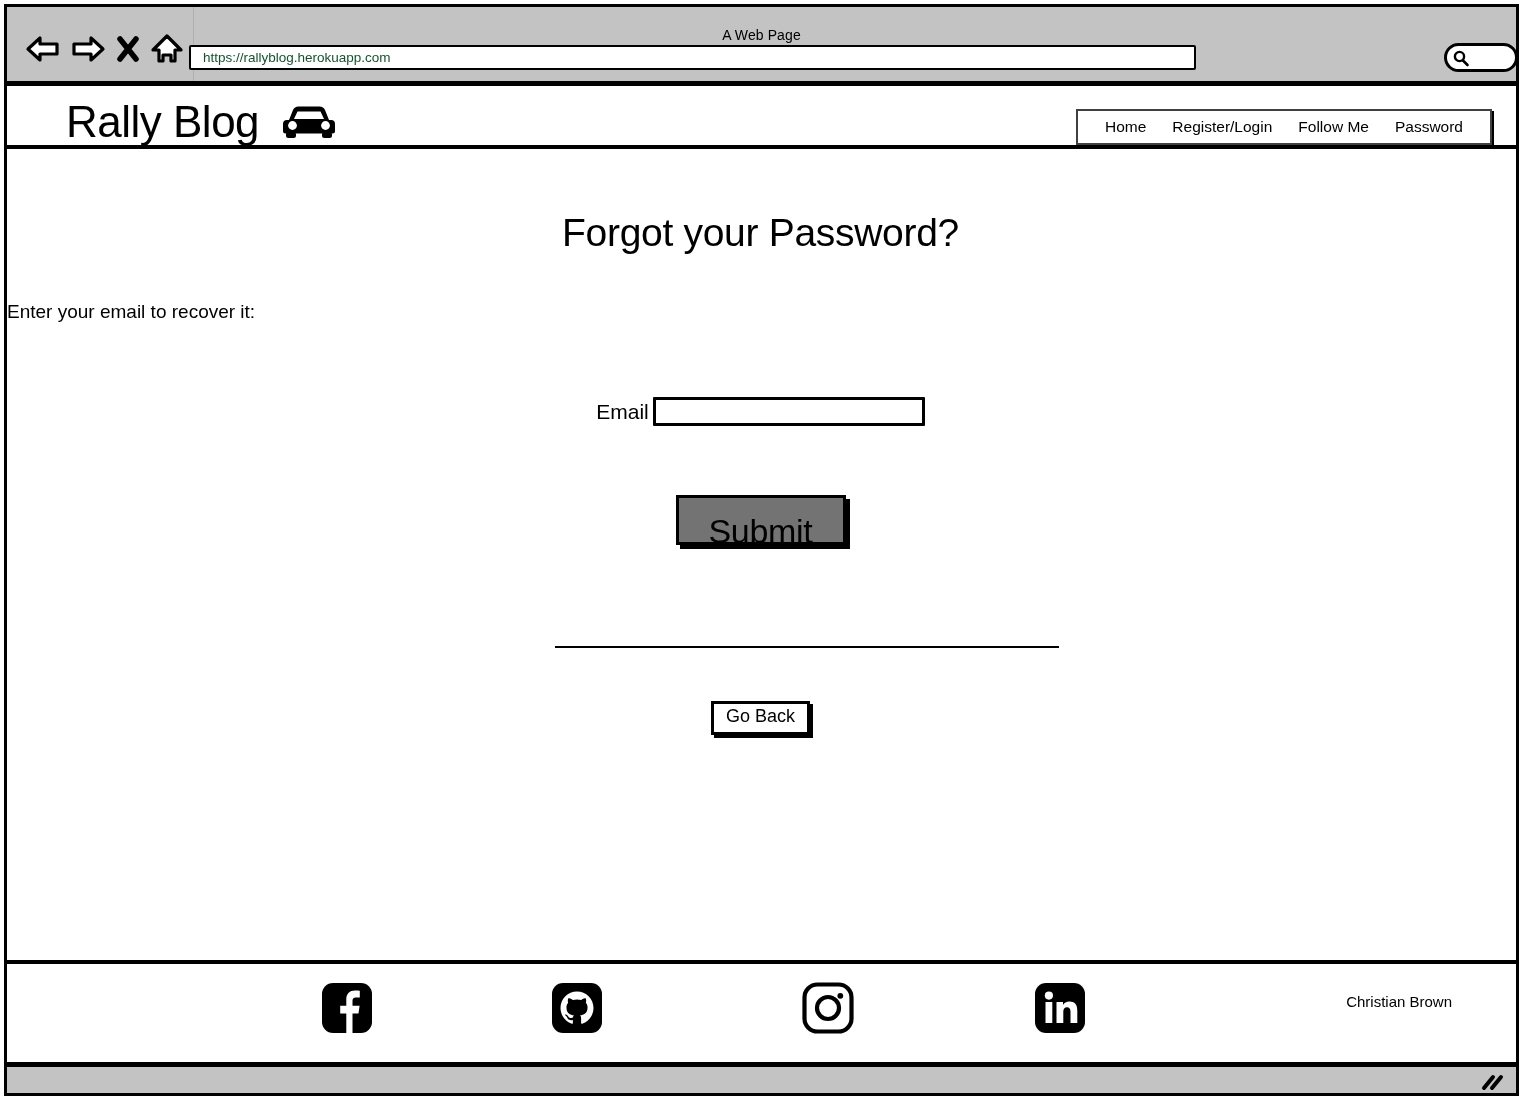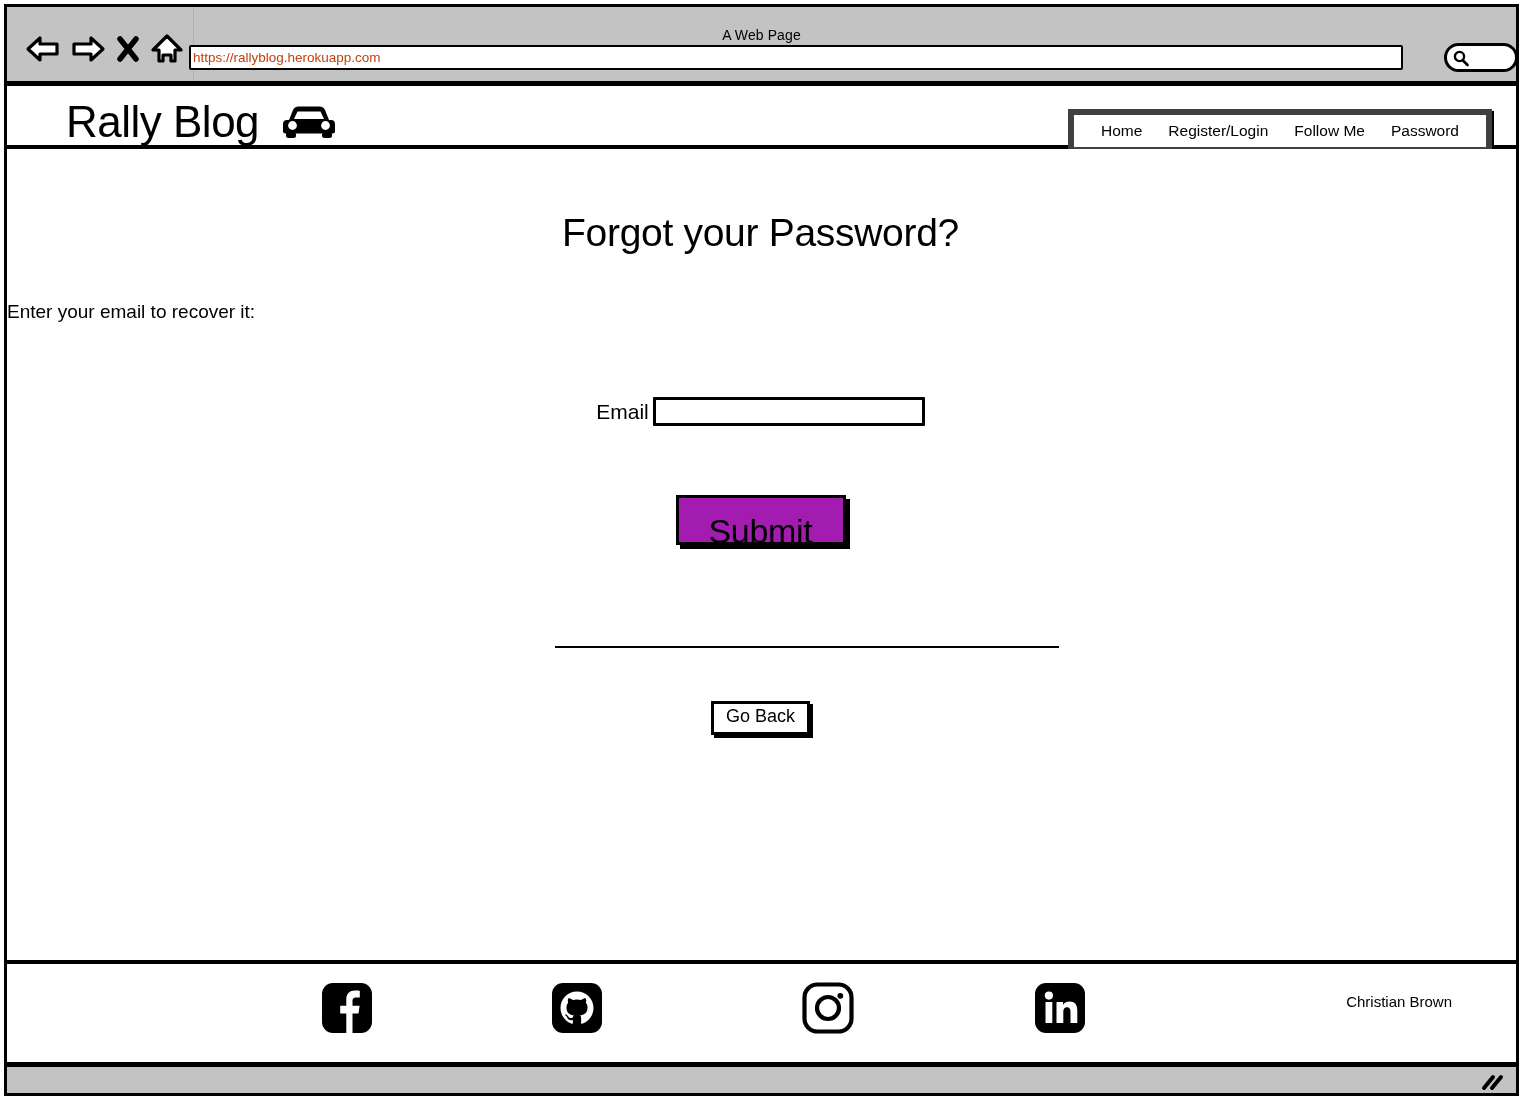--- a/index.html
+++ b/index.html
@@ -65,31 +65,31 @@
   }
   .nav-icon {
     display: block;
     line-height: 0;
   }
 
   .url-bar {
     position: absolute;
     left: 182px;
     top: 38px;
-    width: 1214px;
+    width: 1007px;
     height: 25px;
     background: #ffffff;
     border: 2.5px solid #000;
     border-radius: 2px;
     box-sizing: border-box;
     display: flex;
     align-items: center;
-    padding-left: 2px;
+    padding-left: 12px;
     font-size: 13.5px;
-    color: #c2410c;
+    color: #14532d;
     overflow: hidden;
     white-space: nowrap;
   }
 
   .search-pill {
     position: absolute;
     left: 1437px;
     top: 36px;
     width: 74px;
     height: 29px;
@@ -144,21 +144,21 @@
     color: #000;
     letter-spacing: -0.5px;
     line-height: 1;
   }
   .brand-car { line-height: 0; }
 
   .site-nav {
     position: absolute;
     right: 24px;
     top: 23px;
-    border: 6px solid #404040;
+    border: 2px solid #404040;
     background: #ffffff;
     box-sizing: border-box;
     display: flex;
     align-items: center;
     gap: 0;
     padding: 5px 14px;
     box-shadow: 2px 2px 0 #000;
   }
   .nav-link {
     font-size: 15.5px;
@@ -228,21 +228,21 @@
     position: absolute;
     left: 0;
     top: 346px;
     width: 1507px;
     display: flex;
     justify-content: center;
   }
   .submit-button {
     width: 170px;
     height: 50px;
-    background: #a21caf;
+    background: #737373;
     border: 3px solid #000;
     box-sizing: border-box;
     box-shadow: 4px 4px 0 #000;
     font-family: "Liberation Sans", sans-serif;
     font-size: 34px;
     color: #000;
     line-height: 1;
     cursor: pointer;
     padding: 16px;
     letter-spacing: -0.3px;

